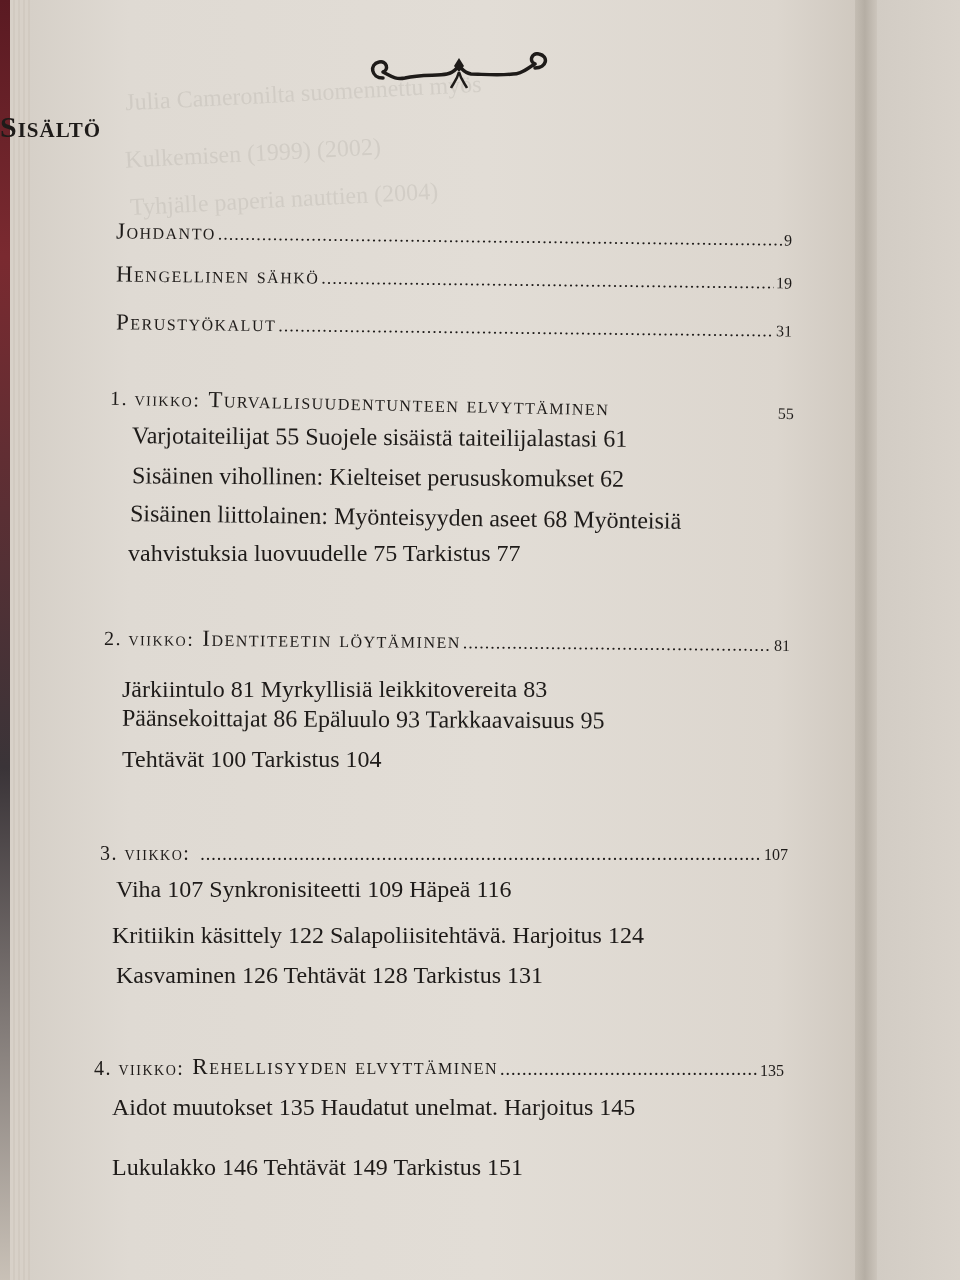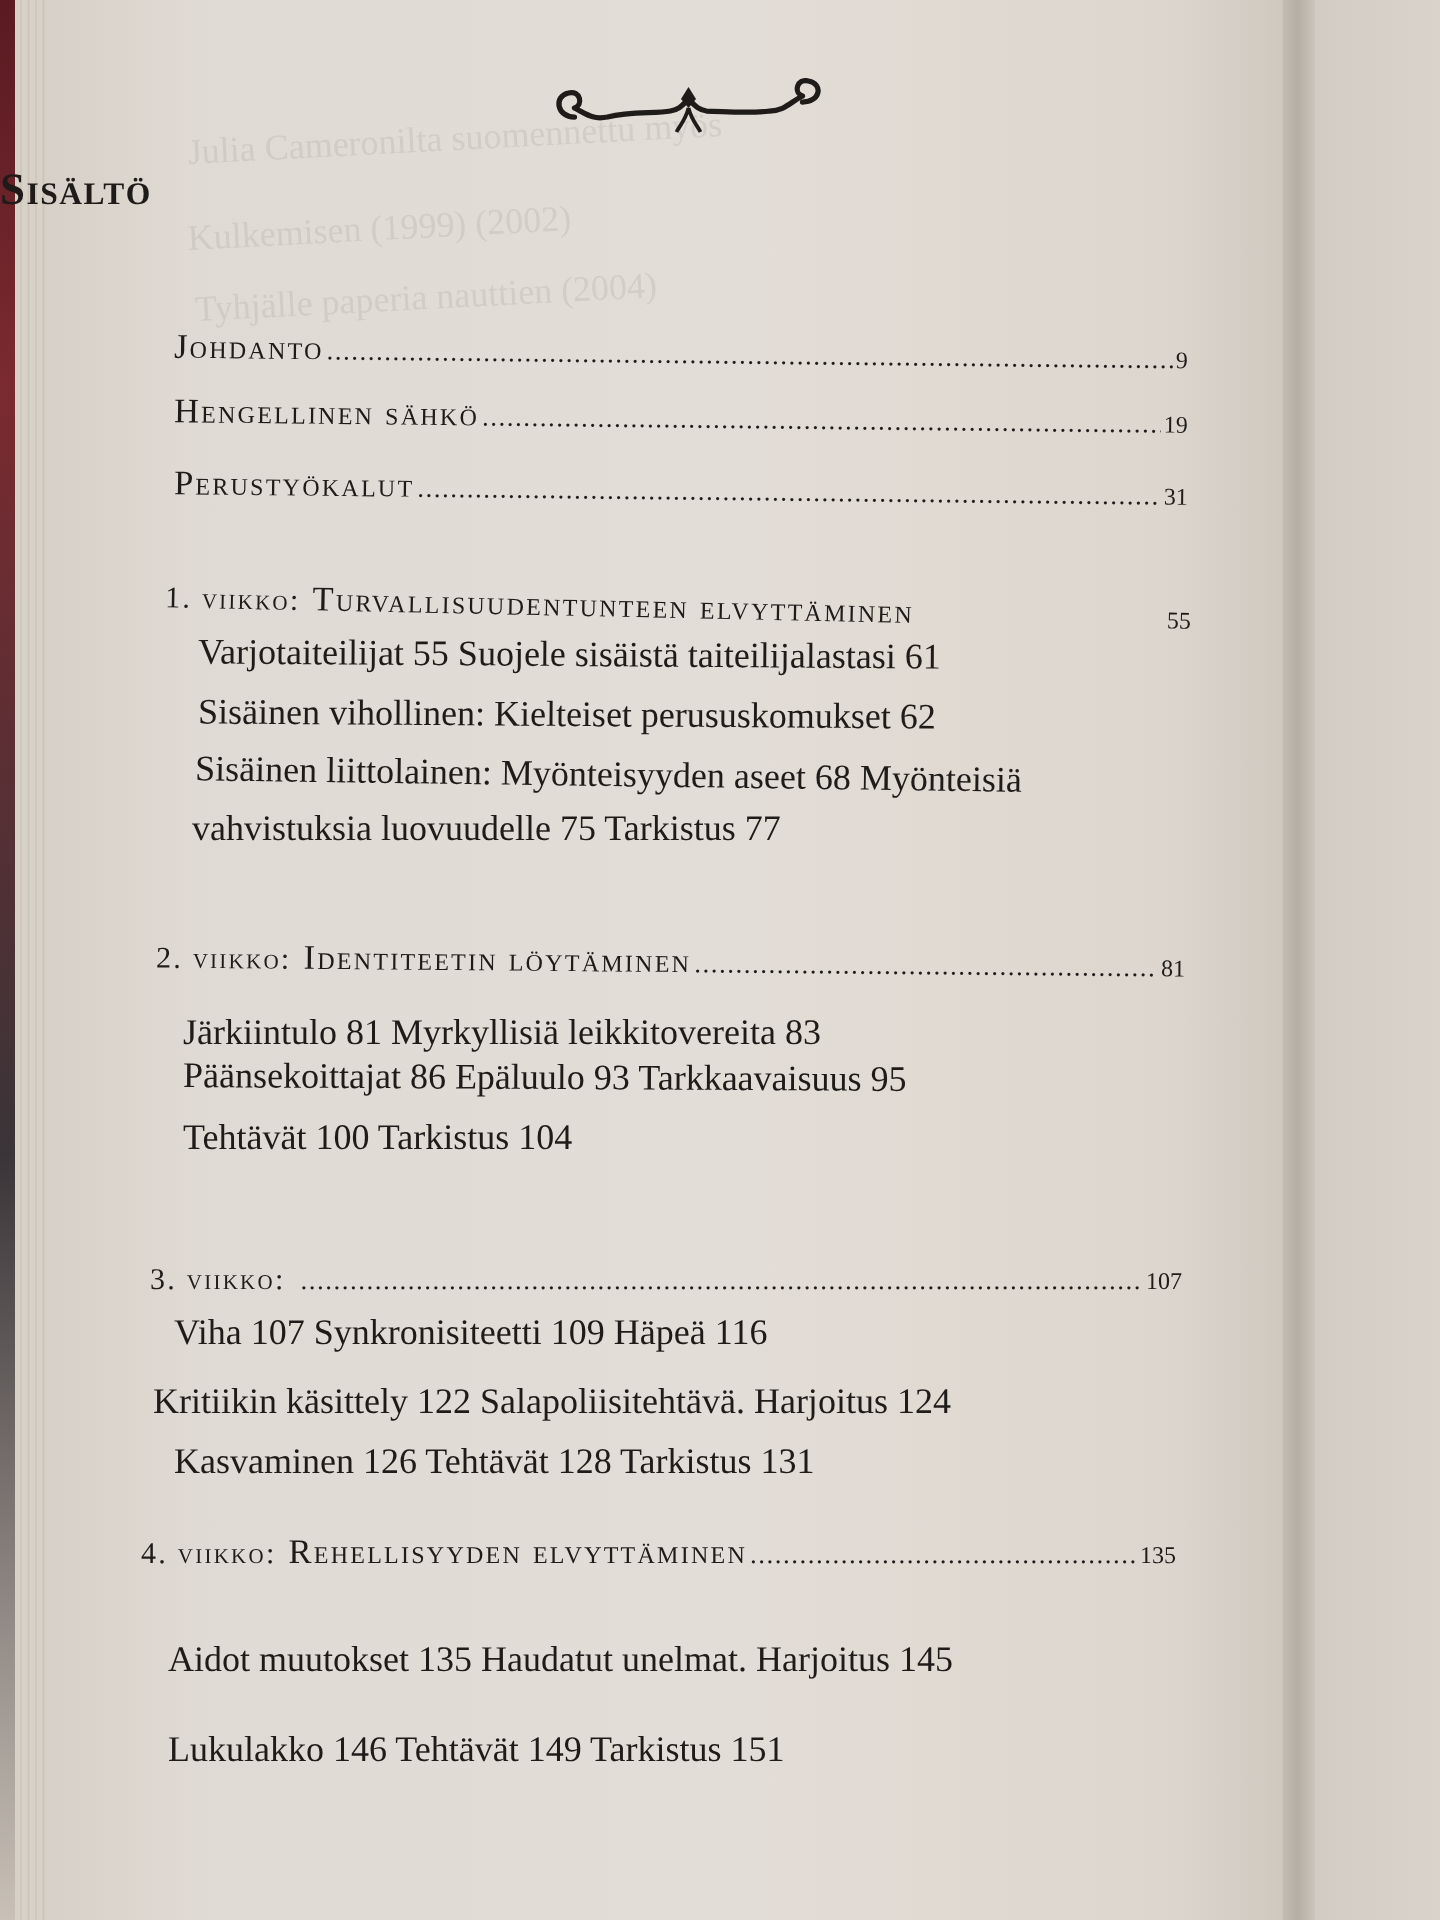--- a/index.html
+++ b/index.html
@@ -168,23 +168,23 @@
 <div class="subline" style="left:122px; top:676px;">Järkiintulo 81  Myrkyllisiä leikkitovereita 83</div>
 <div class="subline" style="left:122px; top:706px; transform:rotate(0.3deg);">Päänsekoittajat 86  Epäluulo 93  Tarkkaavaisuus 95</div>
 <div class="subline" style="left:122px; top:746px;">Tehtävät 100  Tarkistus 104</div>
 
 <div class="row" style="left:100px; top:842px; width:688px;">
   <span class="prefix">3. viikko:</span>
   <span class="leader"></span>
   <span class="pg">107</span>
 </div>
 <div class="subline" style="left:116px; top:876px;">Viha 107  Synkronisiteetti 109  Häpeä 116</div>
-<div class="subline" style="left:102px; top:922px;">Kritiikin käsittely 122  Salapoliisitehtävä. Harjoitus 124</div>
+<div class="subline" style="left:112px; top:922px;">Kritiikin käsittely 122  Salapoliisitehtävä. Harjoitus 124</div>
 <div class="subline" style="left:116px; top:962px;font-family:Liberation Serif, serif;">Kasvaminen 126  Tehtävät 128  Tarkistus 131</div>
 
-<div class="row" style="left:94px; top:1022px; width:690px;">
+<div class="row" style="left:94px; top:1054px; width:690px;align-items:flex-end;">
   <span class="prefix">4. viikko:</span>
   <span class="lbl">Rehellisyyden elvyttäminen</span>
   <span class="leader"></span>
   <span class="pg">135</span>
 </div>
 <div class="subline" style="left:112px; top:1094px;">Aidot muutokset 135  Haudatut unelmat. Harjoitus 145</div>
 <div class="subline" style="left:112px; top:1142px;margin-top:12px;">Lukulakko 146  Tehtävät 149  Tarkistus 151</div>
 
 </body></html>

